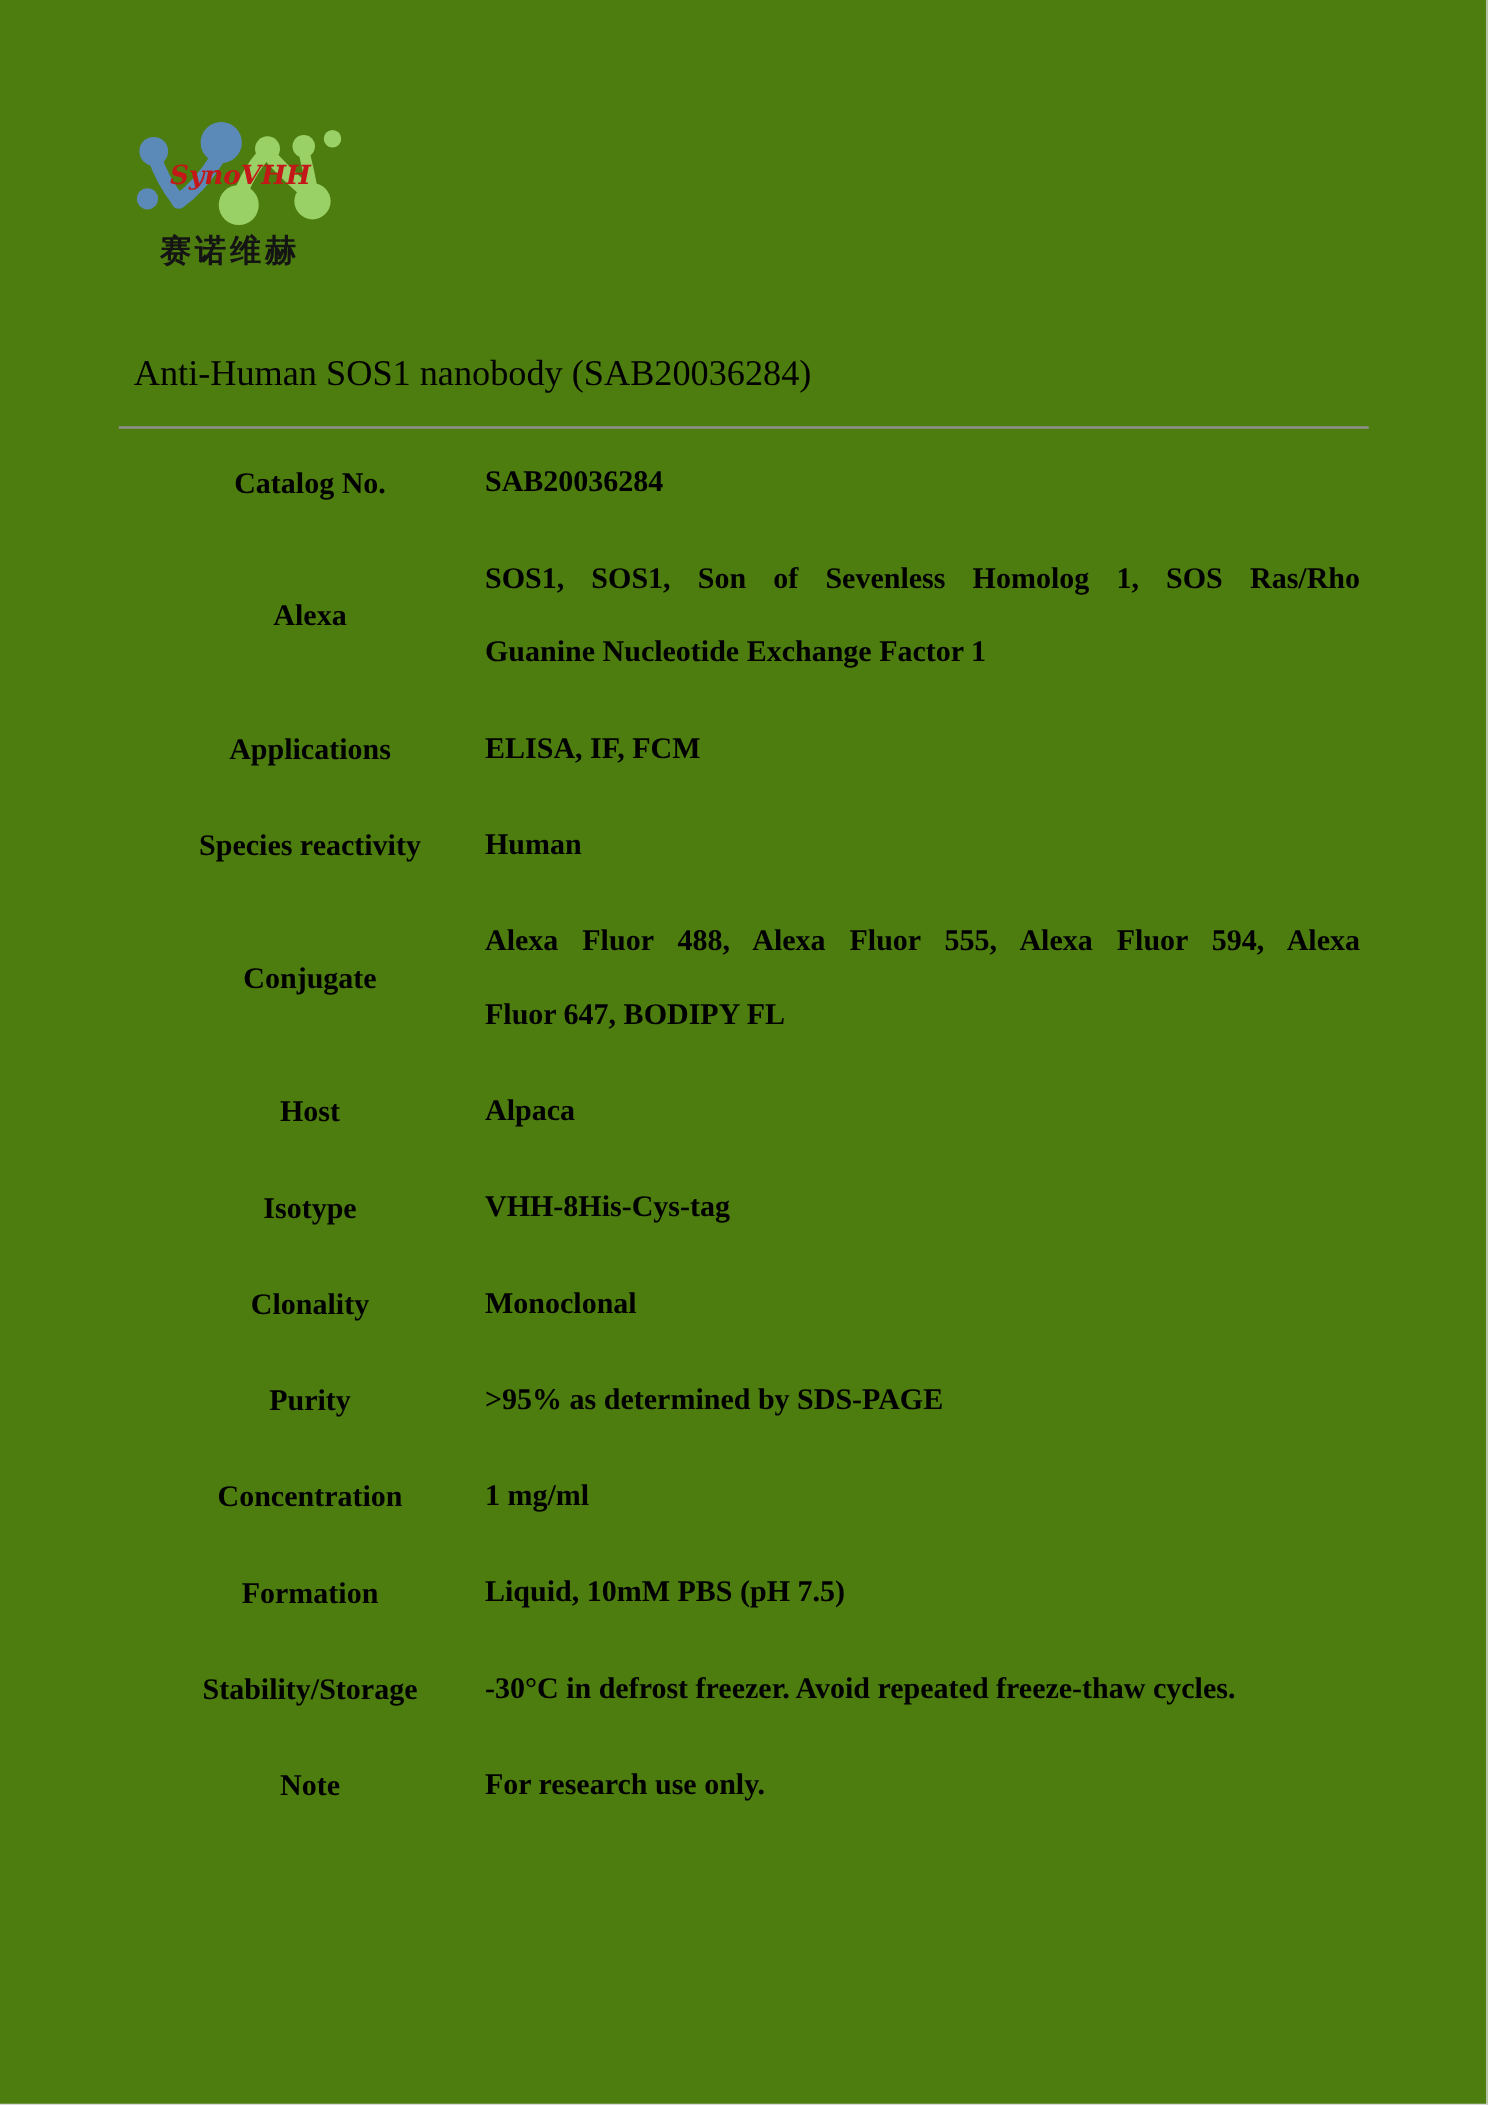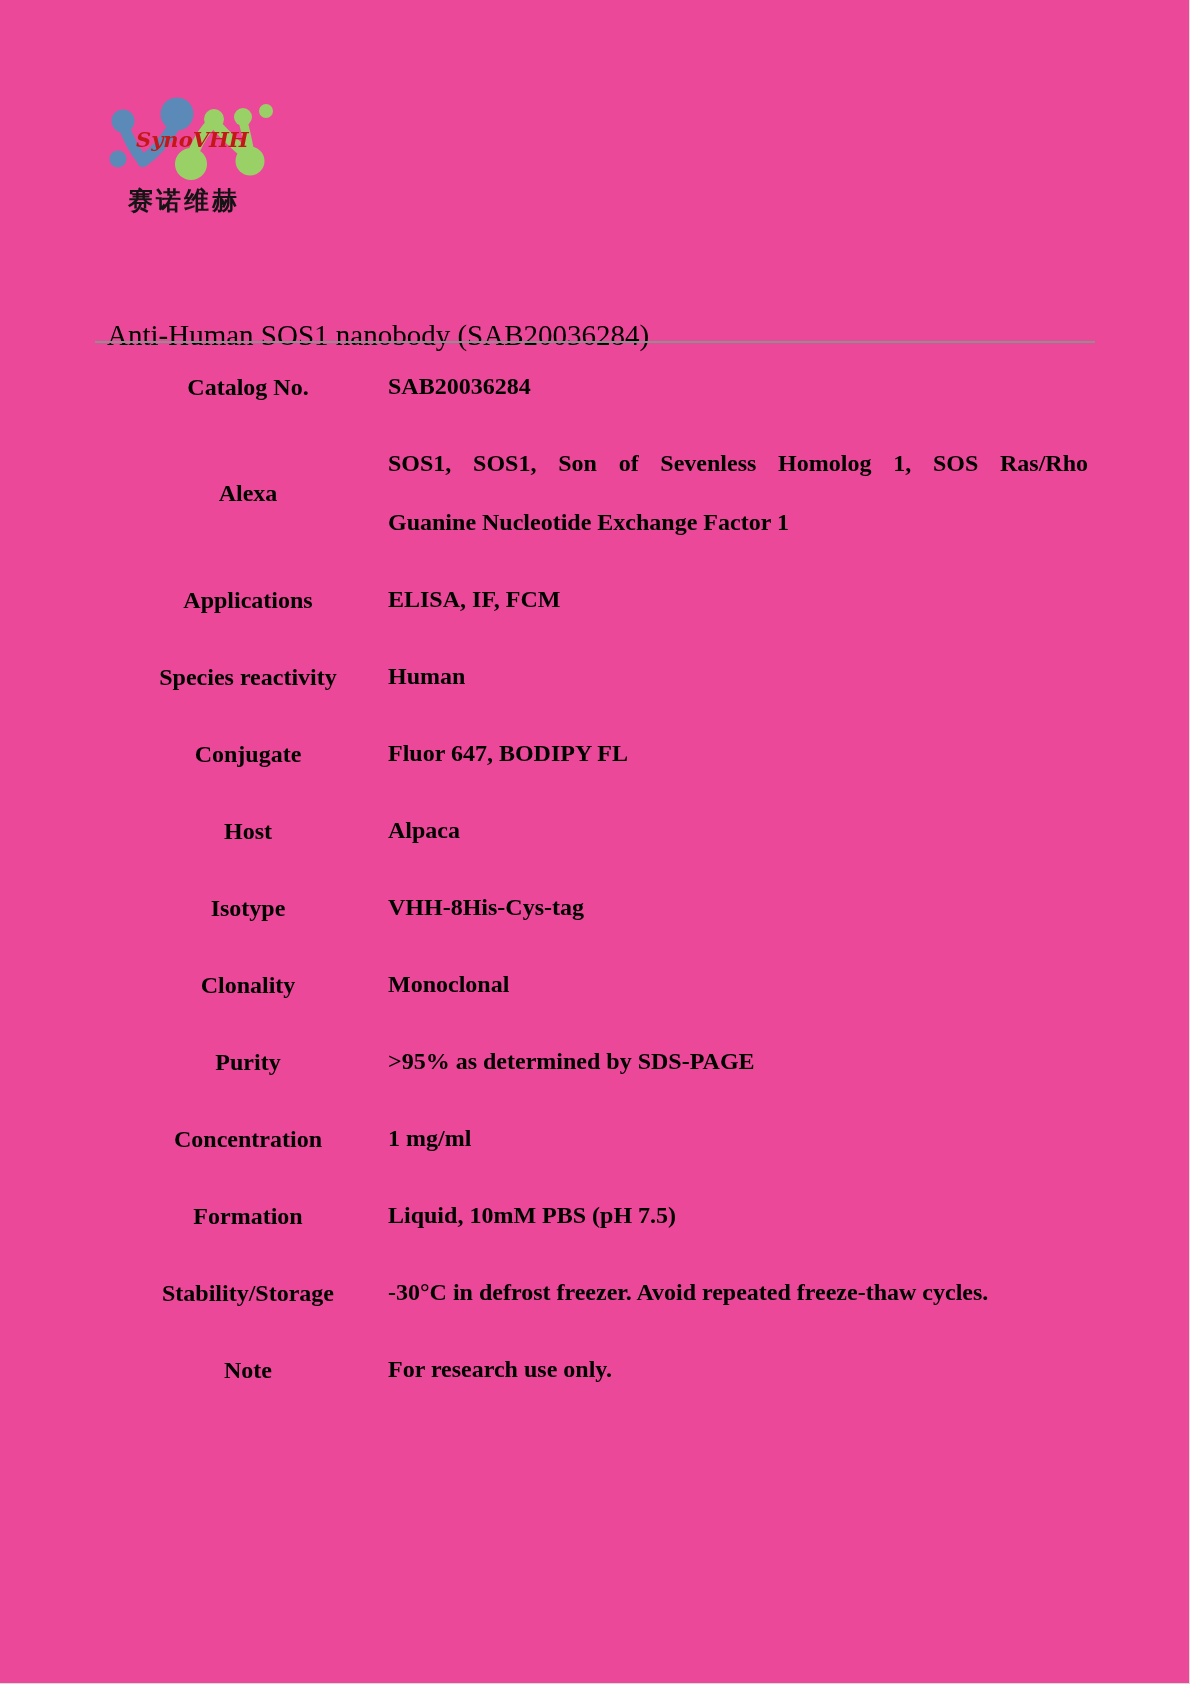--- a/index.html
+++ b/index.html
@@ -11,21 +11,21 @@
     width: 1190px;
     height: 1684px;
     position: relative;
     font-family: "Liberation Serif", serif;
     color: #000000;
     overflow: hidden;
   }
   .page {
     position: absolute;
     inset: 0;
-    background: #ec4899;
+    background: #4d7c0f;
     border-right: 1px solid #d9d9d9;
     border-bottom: 1px solid #d9d9d9;
   }
   .logo {
     position: absolute;
     left: 98px;
     top: 90px;
     width: 180px;
     height: 100px;
   }
@@ -40,21 +40,20 @@
     color: #141414;
     white-space: nowrap;
   }
   .doc-title {
     position: absolute;
     left: 107px;
     top: 283px;
     font-size: 29px;
     font-weight: 400;
     white-space: nowrap;
-    margin-top: 36px;
   }
   .title-rule {
     position: absolute;
     left: 95px;
     top: 341px;
     width: 1000px;
     height: 0;
     border: none;
     border-top: 2px solid #8f8f8f;
     margin: 0;
@@ -158,20 +157,21 @@
   <div class="row">
     <div class="row-label">Species reactivity</div>
     <div class="row-value">
           <div class="value-line">Human</div>
         </div>
   </div>
 
   <div class="row">
     <div class="row-label">Conjugate</div>
     <div class="row-value">
+          <div class="value-line justified">Alexa Fluor 488, Alexa Fluor 555, Alexa Fluor 594, Alexa</div>
           <div class="value-line">Fluor 647, BODIPY FL</div>
         </div>
   </div>
 
   <div class="row">
     <div class="row-label">Host</div>
     <div class="row-value">
           <div class="value-line">Alpaca</div>
         </div>
   </div>

